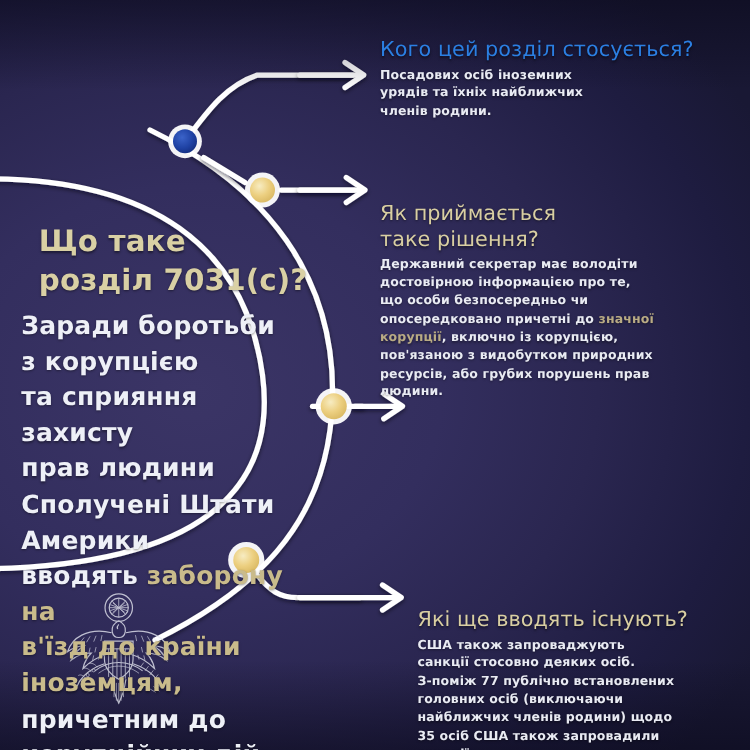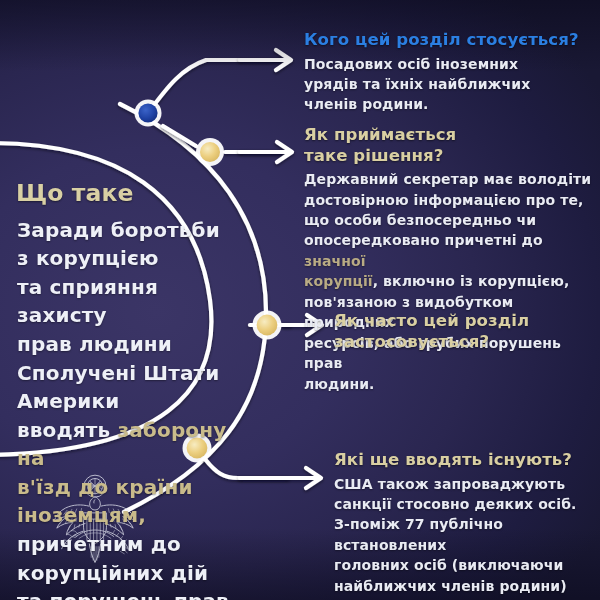--- a/index.html
+++ b/index.html
@@ -13,38 +13,38 @@
   #stage::after{
     content:"";position:absolute;inset:0;pointer-events:none;
     background:linear-gradient(180deg,rgba(10,9,26,.55) 0%,rgba(0,0,0,0) 12%,rgba(0,0,0,0) 88%,rgba(10,9,26,.55) 100%);
   }
   .svglayer{position:absolute;left:0;top:0;width:600px;height:600px;}
 
   
   .left-block{position:absolute;left:16px;top:178px;width:238px;z-index:4;}
   .hero-title{
     color:#d9d0a4;font-size:23.5px;font-weight:bold;line-height:1.3;
-    letter-spacing:.1px;margin:0 0 7px 0;text-shadow:0 1px 2px rgba(0,0,0,.45);
+    letter-spacing:.1px;margin:0 0 7px 15px;text-shadow:0 1px 2px rgba(0,0,0,.45);
   }
   .hero-body{
     color:#eef0f7;font-size:20px;font-weight:bold;line-height:1.43;
     letter-spacing:.15px;margin:1px;text-shadow:0 1px 2px rgba(0,0,0,.4);
   }
   .hl-gold{color:#c9bb8b;}
 
   
   .sec{position:absolute;z-index:4;}
   .sec h3{
-    margin:0 0 3px 0;font-size:16.6px;font-weight:bold;line-height:1.24;
+    margin:0 0 3px 0;font-size:16.6px;font-weight:normal;line-height:1.24;
     letter-spacing:.05px;text-shadow:0 1px 2px rgba(0,0,0,.5);
   }
   .sec.blue h3{color:#2b7fe2;}
-  .sec.gold h3{color:#d9cfa2;}
+  .sec.gold h3{color:#d9cfa2;margin-top:36px;}
   .sec p{
-    margin:0;color:#e9ebf3;font-size:14px;font-weight:bold;line-height:1.46;
+    margin:0;color:#e9ebf3;font-size:10px;font-weight:bold;line-height:1.46;
     letter-spacing:.1px;text-shadow:0 1px 2px rgba(0,0,0,.4);
   }
   .sec p .tan{color:#b9ab84;}
 
   #sec1{left:304px;top:30px;width:285px;}
   #sec2{left:304px;top:125px;width:292px;}
   #sec3{left:334px;top:311px;width:262px;}
   #sec4{left:334px;top:450px;width:262px;}
 
   .seal{position:absolute;left:47px;top:468px;width:96px;height:105px;z-index:3;opacity:.92;}
@@ -165,40 +165,40 @@
       </g>
 
       <path d="M30,72 C38,66 44,65 50,65 C56,65 62,66 70,72" stroke-width=".9"></path>
       <path d="M33,74 C40,69 45,68 50,68 C55,68 60,69 67,74" stroke-width=".6"></path>
     </g>
   </svg>
 
   <div class="left-block">
     <h1 class="hero-title">
       <span>Що таке</span><br>
+      <span>розділ 7031(c)?</span>
     </h1>
     <p class="hero-body">
       <span class="nl">Заради боротьби<br>з корупцією<br>та сприяння захисту<br>прав людини<br>Сполучені Штати Америки<br>вводять </span><span class="nl hl-gold">заборону на<br>в'їзд до країни іноземцям,</span><span class="nl"><br>причетним до<br>корупційних дій<br>та порушень прав<br>людини.</span>
     </p>
   </div>
 
   <div class="sec blue" id="sec1">
     <h3 class="nl">Кого цей розділ стосується?</h3>
     <p class="nl">Посадових осіб іноземних<br>урядів та їхніх найближчих<br>членів родини.</p>
   </div>
 
   <div class="sec gold" id="sec2">
     <h3 class="nl">Як приймається<br>таке рішення?</h3>
     <p>
       <span class="nl">Державний секретар має володіти<br>достовірною інформацією про те,<br>що особи безпосередньо чи<br>опосередковано причетні до </span><span class="nl tan">значної<br>корупції</span><span class="nl">, включно із корупцією,<br>пов'язаною з видобутком природних<br>ресурсів, або грубих порушень прав<br>людини.</span>
     </p>
   </div>
 
   <div class="sec gold" id="sec3">
-    <h3 class="nl">Як часто цей розділ<br>застосовується?</h3>
   </div>
 
   <div class="sec gold" id="sec4">
     <h3 class="nl">Які ще вводять існують?</h3>
     <p class="nl">США також запроваджують<br>санкції стосовно деяких осіб.<br>З-поміж 77 публічно встановлених<br>головних осіб (виключаючи<br>найближчих членів родини) щодо<br>35 осіб США також запровадили<br>санкції.</p>
   </div>
 
 </div>
 
 </body></html>

